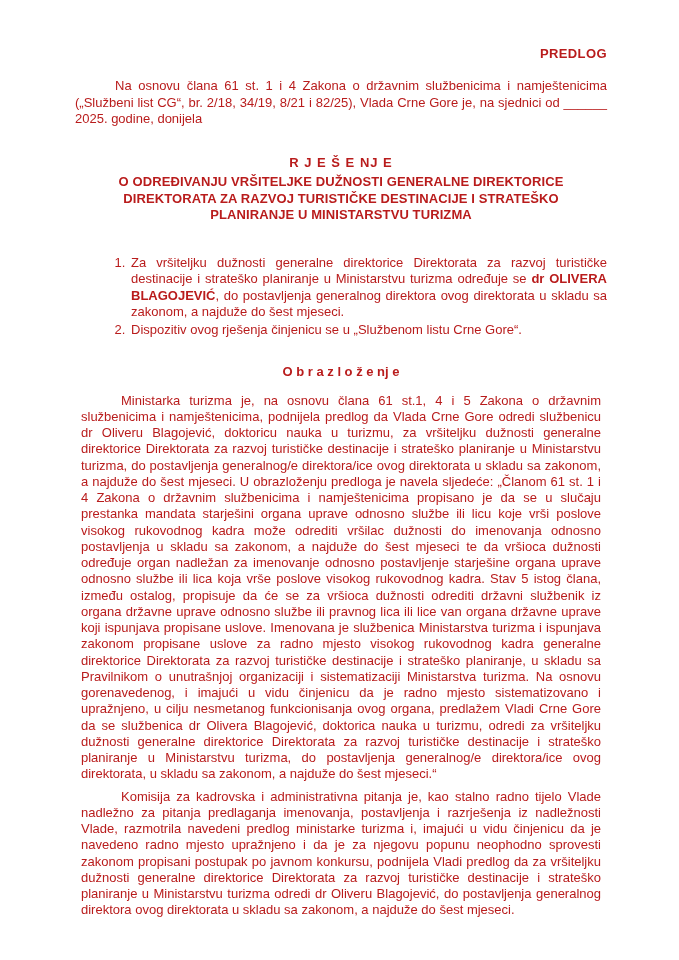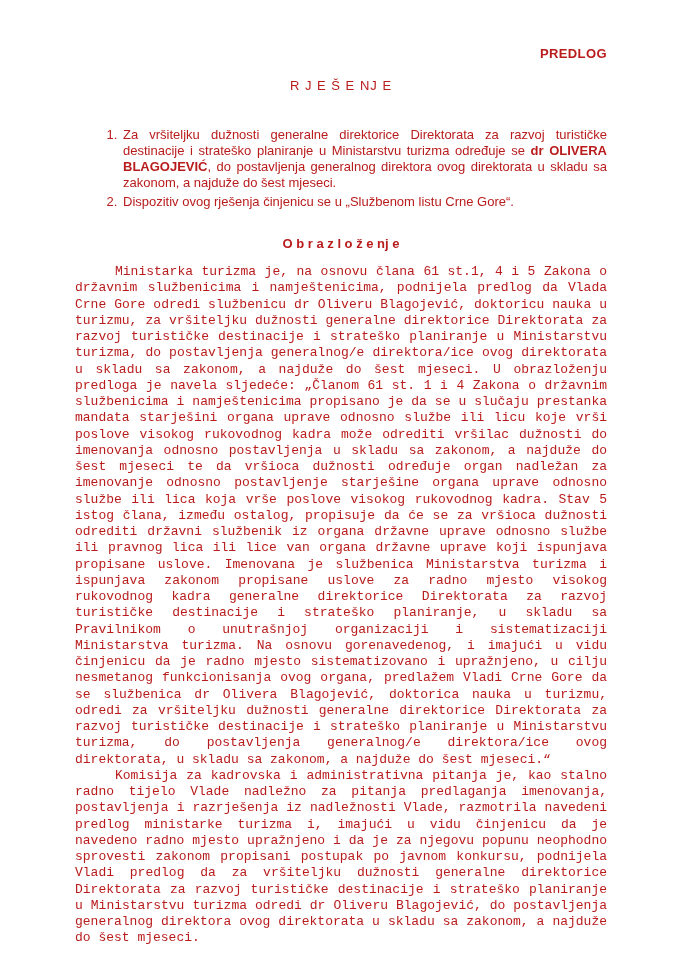--- a/index.html
+++ b/index.html
@@ -25,65 +25,67 @@
     letter-spacing: 0.4px;
     margin-bottom: 16px;
   }
   .intro {
     text-align: justify;
     text-indent: 40px;
     margin: 0 0 28px 0;
   }
   .title-block {
     text-align: center;
-    font-weight: normal;
+    font-weight: bold;
     margin: 0 auto 32px auto;
     max-width: 480px;
   }
   .title-line {
     margin-bottom: 3px;
     letter-spacing: 1px;
   }
   .subtitle-line {
     letter-spacing: 0.1px;
   }
   ol.resolution {
     margin: 0 0 26px 0;
     padding-left: 46px;
   }
   ol.resolution li {
     text-align: justify;
     padding-left: 2px;
     margin-bottom: 2px;
+    margin-left: 8px;
   }
   .bold-name {
     font-weight: bold;
   }
   .explanation-heading {
     text-align: center;
     font-weight: bold;
     margin: 0 0 12px 0;
   }
   .para {
     text-align: justify;
     text-indent: 40px;
-    margin: 0;
-    font-family: Liberation Mono, monospace;
+    margin: 6px;
   }
 </style>
 </head>
 <body>
 
 <div class="page">
 
   <div class="doc-tag">PREDLOG</div>
 
+  <p class="intro">Na osnovu člana 61 st. 1 i 4 Zakona o državnim službenicima i namještenicima („Službeni list CG“, br. 2/18, 34/19, 8/21 i 82/25), Vlada Crne Gore je, na sjednici od ______ 2025. godine, donijela</p>
 
   <div class="title-block">
     <div class="title-line">R J E Š E NJ E</div>
+    <div class="subtitle-line">O ODREĐIVANJU VRŠITELJKE DUŽNOSTI GENERALNE DIREKTORICE DIREKTORATA ZA RAZVOJ TURISTIČKE DESTINACIJE I STRATEŠKO PLANIRANJE U MINISTARSTVU TURIZMA</div>
   </div>
 
   <ol class="resolution">
     <li>
       <span>Za vršiteljku dužnosti generalne direktorice Direktorata za razvoj turističke destinacije i strateško planiranje u Ministarstvu turizma određuje se </span><span class="bold-name">dr OLIVERA BLAGOJEVIĆ</span><span>, do postavljenja generalnog direktora ovog direktorata u skladu sa zakonom, a najduže do šest mjeseci.</span>
     </li>
     <li>
       <span>Dispozitiv ovog rješenja činjenicu se u „Službenom listu Crne Gore“.</span>
     </li>
   </ol>

